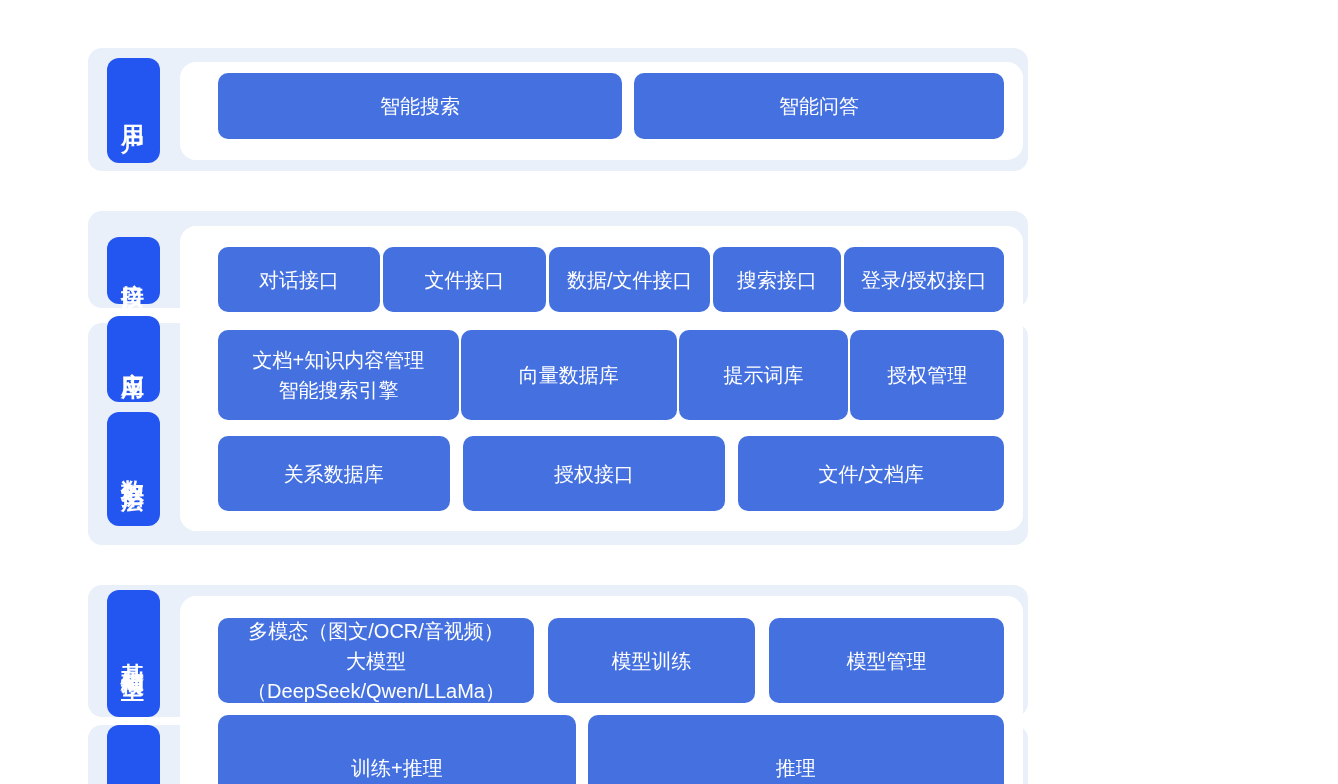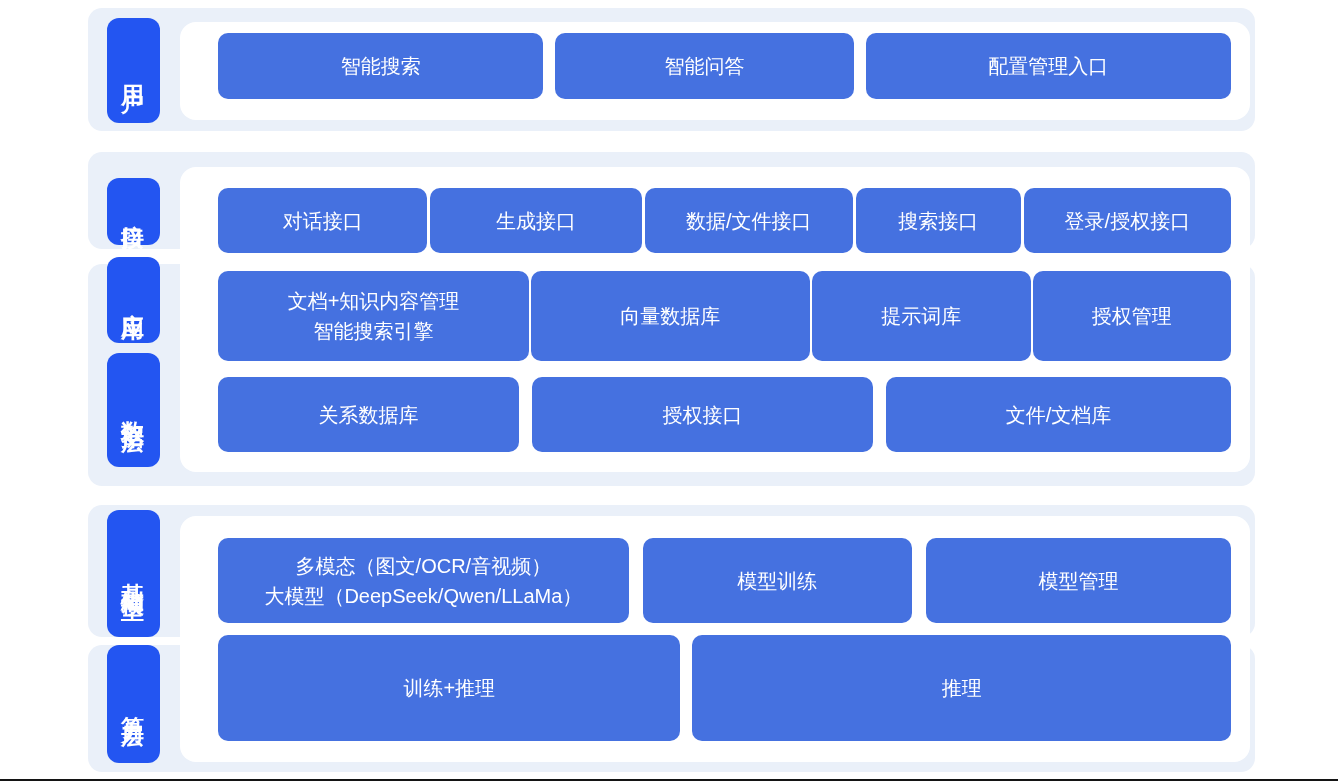--- a/index.html
+++ b/index.html
@@ -6,21 +6,21 @@
   body{
     width:1338px;height:784px;overflow:hidden;
     font-family:"Liberation Sans","DejaVu Sans",sans-serif;
     -webkit-font-smoothing:antialiased;
   }
   .diagram{
     position:relative;box-sizing:border-box;
     width:1338px;height:784px;
     padding:8px 0 0 88px;
   }
-  .supergroup{position:relative;width:1167px;}
+  .supergroup{position:relative;width:940px;margin-top:40px;}
   .sg-user{margin-bottom:21px;}
   .sg-mid{margin-bottom:19px;}
   .bgband{
     background:var(--section-bg,#eaf0f9);
     border-radius:14px;
     width:100%;
   }
   .bg-user{height:123px;}
   .bg-interface{height:97px;margin-bottom:15px;}
   .bg-appdata{height:222px;}
@@ -83,36 +83,35 @@
 
 <div class="diagram">
 
   <section class="supergroup sg-user">
     <div class="bgband bg-user"></div>
     <div class="layer-label lbl-user">用户</div>
     <div class="panel panel-user">
       <div class="node-row row-user">
         <div class="node" style="flex-grow:325">智能搜索</div>
         <div class="node" style="flex-grow:298">智能问答</div>
-        <div class="node" style="flex-grow:365">配置管理入口</div>
       </div>
     </div>
   </section>
 
   <section class="supergroup sg-mid">
     <div class="bgband bg-interface"></div>
     <div class="bgband bg-appdata"></div>
     <div class="layer-label lbl-interface">接口</div>
     <div class="layer-label lbl-application">应用</div>
     <div class="layer-label lbl-data">数据层</div>
 
     <div class="panel panel-mid">
       <div class="node-row row-interface">
         <div class="node" style="flex-grow:202">对话接口</div>
-        <div class="node" style="flex-grow:204">生成接口</div>
+        <div class="node" style="flex-grow:204">文件接口</div>
         <div class="node" style="flex-grow:201">数据/文件接口</div>
         <div class="node" style="flex-grow:159">搜索接口</div>
         <div class="node" style="flex-grow:200">登录/授权接口</div>
       </div>
       <div class="node-row row-application">
         <div class="node" style="flex-grow:298">文档+知识内容管理
 智能搜索引擎</div>
         <div class="node" style="flex-grow:267">向量数据库</div>
         <div class="node" style="flex-grow:210">提示词库</div>
         <div class="node" style="flex-grow:190">授权管理</div>

